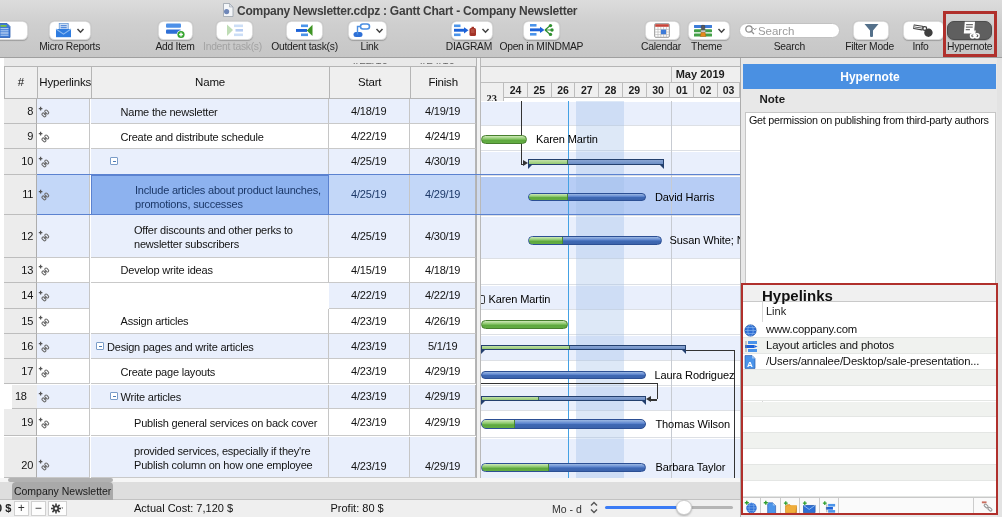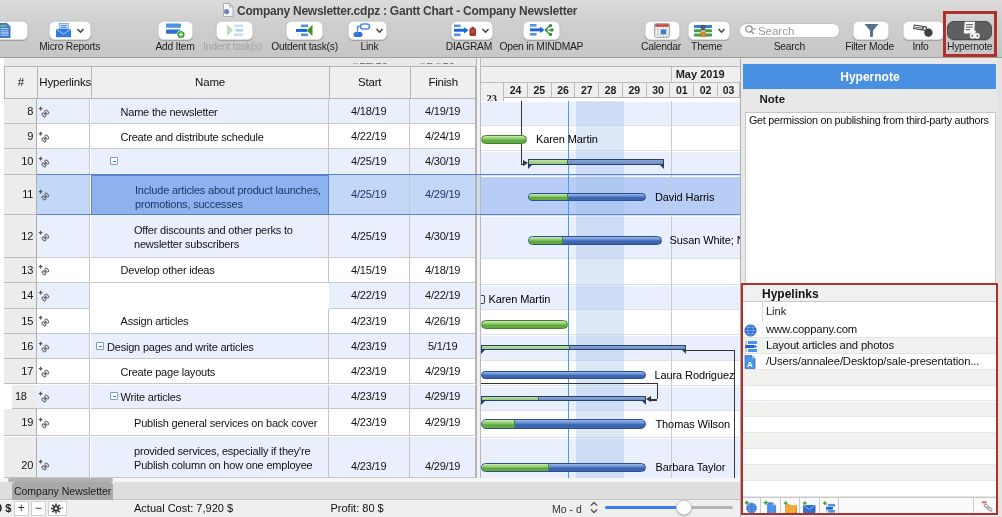--- a/index.html
+++ b/index.html
@@ -88,21 +88,21 @@
   #rpanel{left:740.3px;top:58px;width:261.7px;height:459px;background:#e8e8e8;
     border-left:1px solid #adadad;}
   #hypernote-header{left:743.3px;top:64px;width:253.2px;height:25px;background:#4a90e2;
     color:#fff;font-weight:700;font-size:12px;display:flex;align-items:center;
     justify-content:center;}
   #note-label{left:759.5px;top:93px;font-size:11.5px;font-weight:700;color:#1c1c1c;}
   #note-box{left:744.5px;top:111.5px;width:251.5px;height:172px;background:#fff;
     border:1px solid #c6c6c6;}
   #note-text{left:749px;top:114px;font-size:10.8px;color:#111;white-space:nowrap;letter-spacing:-0.28px;}
   #hl-section{left:741.5px;top:283.5px;width:255px;height:230px;background:#fff;}
-  #hl-title{position:absolute;left:20.5px;top:3.5px;font-size:12px;font-weight:700;color:#111;}
+  #hl-title{position:absolute;left:20.5px;top:3.5px;font-size:15px;font-weight:700;color:#111;}
   #hl-title-row{position:absolute;left:0;top:0;width:100%;height:18px;background:#f0f0f0;
     border-bottom:1px solid #c9c9c9;}
   #hl-linkhdr{position:absolute;left:24.5px;top:21px;font-size:11px;color:#222;}
   .hl-row{position:absolute;left:0;width:100%;height:15.9px;border-bottom:1px solid #e4e6e4;}
   .hl-row .txt{position:absolute;left:24.5px;top:1px;font-size:11.3px;letter-spacing:-0.15px;color:#111;white-space:nowrap;}
   .hl-row .ico{position:absolute;left:2px;top:1px;width:13px;height:13px;}
   #hl-vdiv{position:absolute;left:20.5px;top:18px;bottom:16px;width:1px;background:#d8d8d8;}
   #hl-toolbar{position:absolute;left:0;bottom:0;width:100%;height:16.5px;background:#fafafa;
     border-top:1px solid #c9c9c9;display:flex;}
   .hlt-cell{height:100%;border-right:1px solid #cccccc;position:relative;width:19.5px;}
@@ -454,21 +454,21 @@
         <span style="position: absolute; left: 1.5px; top: 6.9px;"><svg width="12" height="12" viewBox="0 0 12 12">
             <path d="M2.6 0.8 v3.6 M0.8 2.6 h3.6" stroke="#555" stroke-width="1.25"></path>
             <g transform="rotate(45 7.2 7.6)" fill="none" stroke="#6a6a6a" stroke-width="1.05">
               <rect x="5" y="4.1" width="4.4" height="2.6" rx="1.3"></rect>
               <rect x="5" y="8.1" width="4.4" height="2.6" rx="1.3"></rect>
               <line x1="7.2" y1="6" x2="7.2" y2="9"></line>
             </g>
           </svg></span>
       </div>
       <div class="cell rowwhite" style="position: absolute; left: 90.5px; top: 199.6px; width: 238.1px; height: 25.8px;">
-        <div style="position: absolute; left: 30px; right: 4px; line-height: 14px; top: 5.9px;">Develop other ideas</div>
+        <div style="position: absolute; left: 30px; right: 4px; line-height: 14px; top: 5.9px;">Develop write ideas</div>
       </div>
       <div class="cell rowwhite" style="position: absolute; left: 328.6px; top: 199.6px; width: 81.2px; height: 25.8px; display: flex; align-items: center; justify-content: center;">4/15/19</div>
       <div class="cell rowwhite" style="position: absolute; left: 409.8px; top: 199.6px; width: 66.7px; height: 25.8px; display: flex; align-items: center; justify-content: center; border-right: 1px solid rgb(181, 181, 181);">4/18/19</div>
       <div class="cell numcell" style="position: absolute; left: 3.9px; top: 225.4px; width: 32.8px; height: 25.2px; display: flex; align-items: center; justify-content: flex-end; padding-right: 2.5px;">14</div>
       <div class="cell rowblue" style="position: absolute; left: 36.7px; top: 225.4px; width: 53.8px; height: 25.2px;">
         <span style="position: absolute; left: 1.5px; top: 6.6px;"><svg width="12" height="12" viewBox="0 0 12 12">
             <path d="M2.6 0.8 v3.6 M0.8 2.6 h3.6" stroke="#555" stroke-width="1.25"></path>
             <g transform="rotate(45 7.2 7.6)" fill="none" stroke="#6a6a6a" stroke-width="1.05">
               <rect x="5" y="4.1" width="4.4" height="2.6" rx="1.3"></rect>
               <rect x="5" y="8.1" width="4.4" height="2.6" rx="1.3"></rect>
@@ -787,21 +787,21 @@
         <line x1="6" y1="1.4" x2="6" y2="11.6"></line>
         <line x1="1" y1="6.5" x2="11" y2="6.5" transform=""></line>
         <line x1="2.4" y1="2.9" x2="9.6" y2="10.1"></line>
         <line x1="9.6" y1="2.9" x2="2.4" y2="10.1"></line>
       </g>
       <circle cx="6" cy="6.5" r="1.3" fill="#fff"></circle>
       <path d="M11.5 5.5 l1.6 0 -0.8 1.4 z" fill="#3c3c3c"></path>
         </g>
     </svg>
   </div>
-  <div id="actual-cost" class="abs">Actual Cost: 7,920 $</div>
+  <div id="actual-cost" class="abs">Actual Cost: 7,120 $</div>
   <div id="profit" class="abs">Profit: 80 $</div>
   <div id="scale-label" class="abs">Mo - d</div>
   <svg id="stepper" class="abs" viewBox="0 0 10 13">
     <path d="M2 4.5 L5 1.5 L8 4.5" fill="none" stroke="#555" stroke-width="1.4"></path>
     <path d="M2 8.5 L5 11.5 L8 8.5" fill="none" stroke="#555" stroke-width="1.4"></path>
   </svg>
   <div id="slider-track-blue" class="abs"></div>
   <div id="slider-track-gray" class="abs"></div>
   <div id="slider-thumb" class="abs"></div>
 </div>

